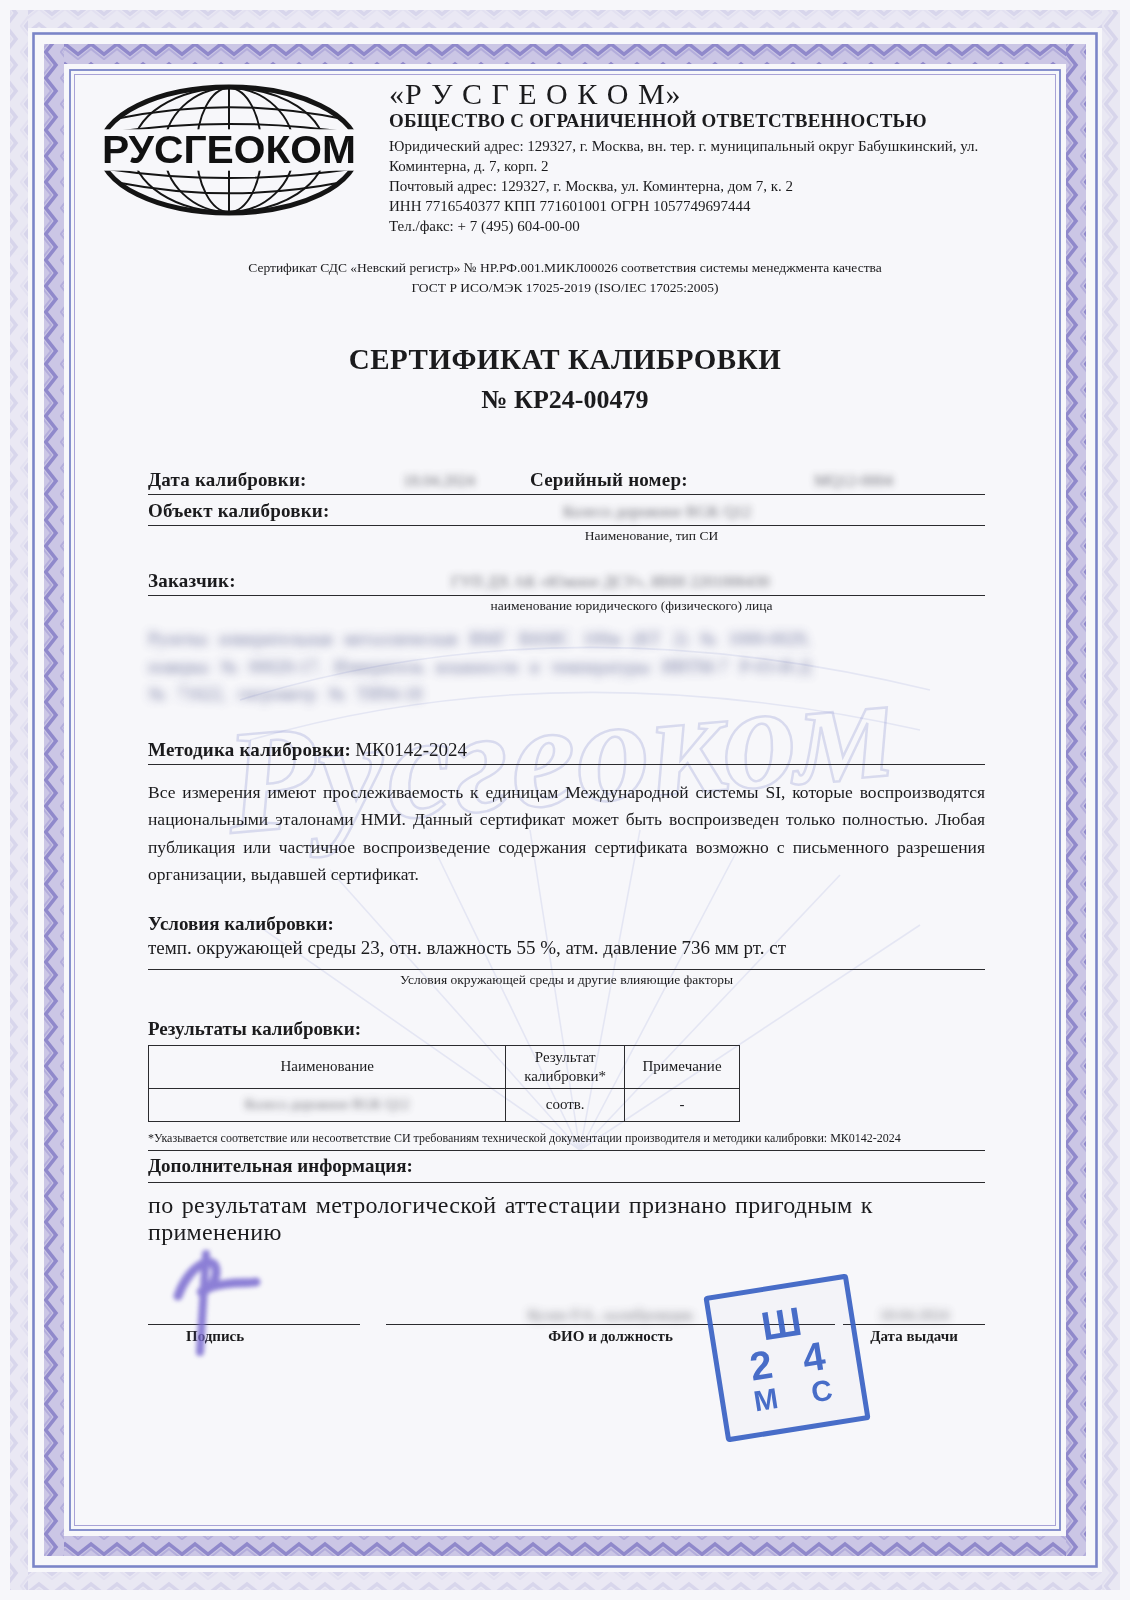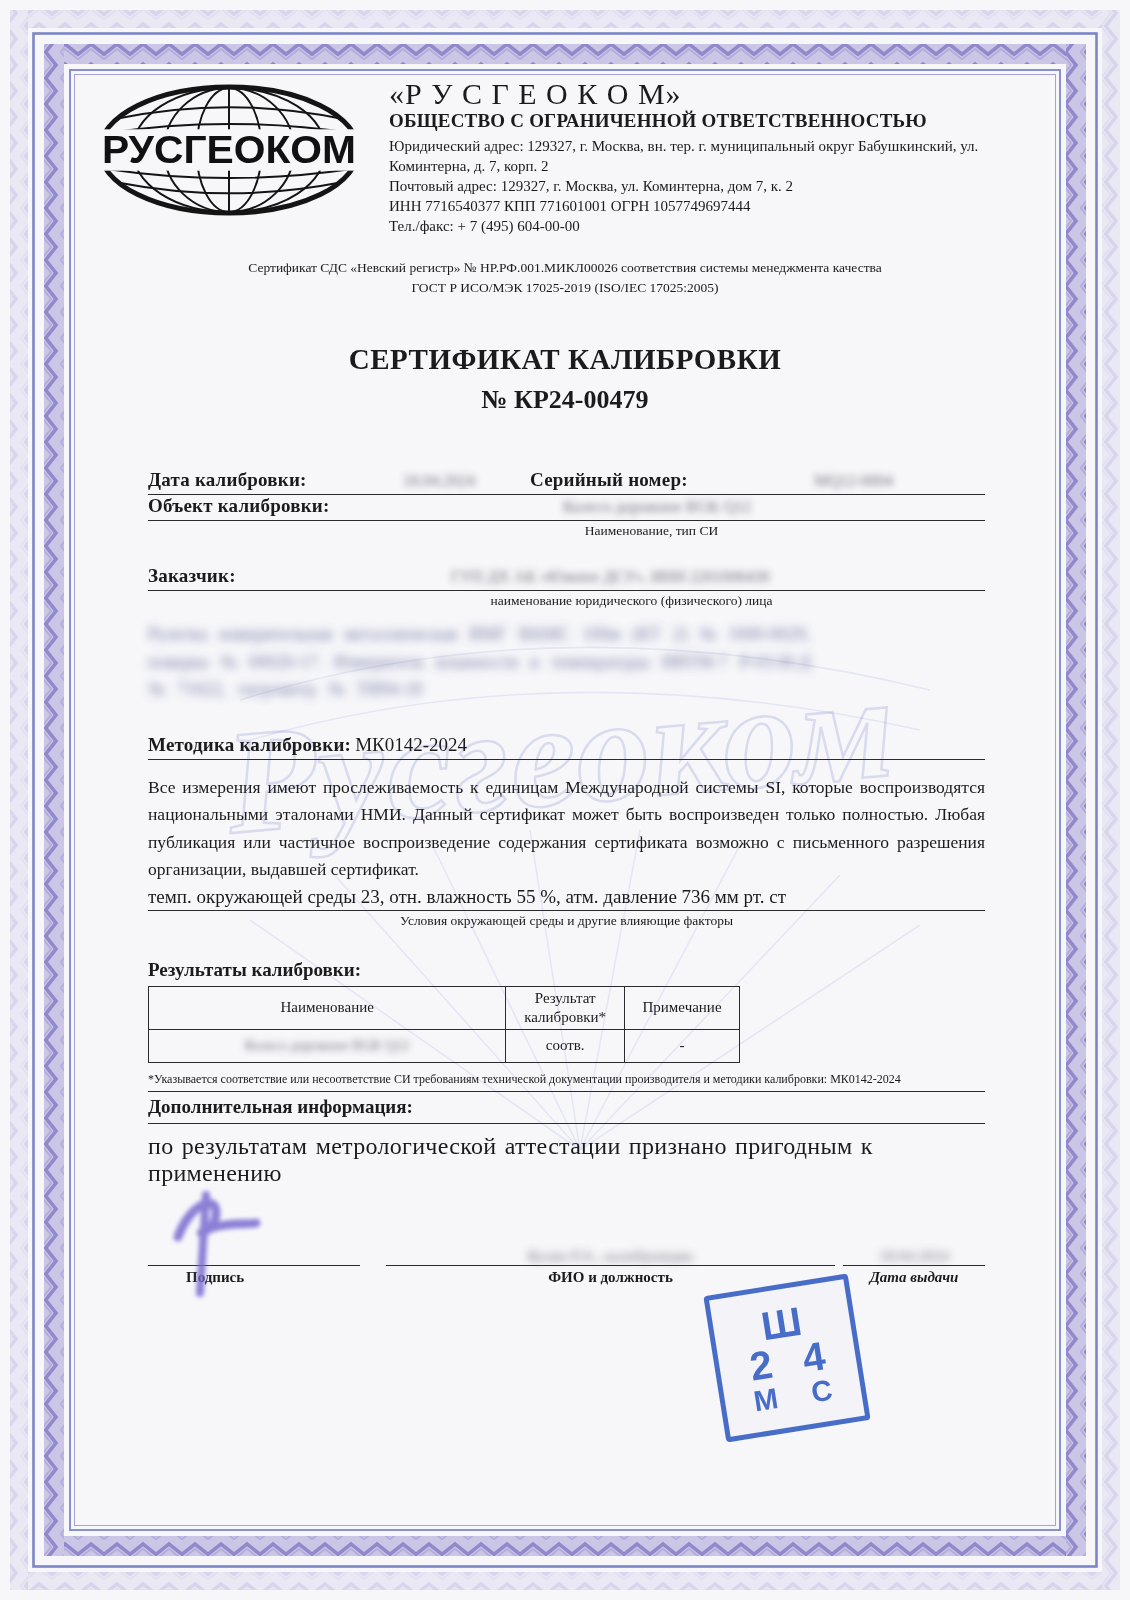--- a/index.html
+++ b/index.html
@@ -50,21 +50,21 @@
   .cap-shift1{padding-left:170px;}
   .cap-shift2{padding-left:130px;}
   .mt26{margin-top:26px;}
   .mt8{margin-top:8px;}
   .etalon-par{margin-top:12px;line-height:1.52;}
   .etalon-par .red{font-size:18px;filter:blur(5px);color:#5b6190;opacity:.85;display:block;word-spacing:7px;}
   .method-row{margin-top:30px;}
   .method-val{font-size:19px;font-weight:normal;}
   .para{margin-top:14px;font-size:17.5px;line-height:1.58;text-align:justify;}
   .cond-label{margin-top:24px;font-size:19px;font-weight:bold;}
-  .cond-val{font-size:19px;padding-bottom:2px;border-bottom:1.6px solid #2b2b2e;margin-top:2px;}
+  .cond-val{font-size:19px;padding-bottom:10px;border-bottom:1.6px solid #2b2b2e;margin-top:2px;}
   .results-label{margin-top:30px;font-size:19px;font-weight:bold;margin-bottom:5px;font-family:Liberation Serif, serif;}
   table.results{border-collapse:collapse;width:592px;}
   table.results th, table.results td{
     border:1.6px solid #2b2b2e;font-weight:normal;
     font-size:15px;text-align:center;padding:2px 4px;
   }
   table.results th{height:36px;line-height:1.25;}
   table.results td{height:28px;}
   .col-name{width:368px;}
   .col-res{width:112px;}
@@ -79,21 +79,21 @@
   .sign-cols{margin-top:60px;display:flex;}
   .scol{border-bottom:1.7px solid #2b2b2e;position:relative;}
   .scol1{width:212px;}
   .scol2{flex:1;margin-left:26px;text-align:center;}
   .scol3{width:142px;margin-left:8px;text-align:center;}
   .scol .red{font-size:15.5px;filter:blur(4px);}
   .sig-svg{position:absolute;left:12px;top:-62px;filter:blur(2.2px);opacity:.85;}
   .sign-caps{display:flex;font-size:15px;font-weight:bold;margin-top:3px;}
   .scap1{width:212px;padding-left:38px;box-sizing:border-box;}
   .scap2{flex:1;margin-left:26px;text-align:center;}
-  .scap3{width:142px;margin-left:8px;text-align:center;font-style:italic;}
+  .scap3{width:142px;margin-left:8px;text-align:center;}
   
   .stamp{
     position:absolute;left:714px;top:1284px;width:136px;height:138px;
     border:5px solid #3a62c4;border-radius:4px;
     transform:rotate(-9deg);
     display:flex;flex-direction:column;align-items:center;justify-content:center;
     font-family:"Liberation Sans", sans-serif;font-weight:bold;color:#3a62c4;
     opacity:0.92;z-index:3;background:rgba(80,110,205,0.03);
   }
   .stamp .l1{font-size:40px;line-height:0.9;}
@@ -194,21 +194,21 @@
 
     <div class="fields">
 
       <div class="frow row-grid">
         <span class="lbl">Дата калибровки:</span>
         <span class="red center">18.04.2024</span>
         <span class="lbl">Серийный номер:</span>
         <span class="red center">MQ12-0004</span>
       </div>
 
-      <div class="frow flexrow" style="">
+      <div class="frow flexrow" style="margin-top:5px;">
         <span class="lbl">Объект калибровки:</span>
         <span class="red center rest">Колесо дорожное RGK Q12</span>
       </div>
       <div class="caption cap-shift1">Наименование, тип СИ</div>
 
       <div class="frow flexrow mt26">
         <span class="lbl">Заказчик:</span>
         <span class="red center rest">ГУП ДХ АК «Южное ДСУ», ИНН 2201006430</span>
       </div>
       <div class="caption cap-shift2">наименование юридического (физического) лица</div>
@@ -218,20 +218,21 @@
         <span class="red">поверка № 00020-17. Измеритель влажности и температуры ИВТМ-7 Р-03-И-Д</span>
         <span class="red">№ 71622, гигрометр № ТИ94-18</span>
       </div>
 
       <div class="frow method-row">
         <span class="lbl">Методика калибровки:</span>
         <span class="method-val">МК0142-2024</span>
       </div>
       <div class="para">Все измерения имеют прослеживаемость к единицам Международной системы SI, которые воспроизводятся национальными эталонами НМИ. Данный сертификат может быть воспроизведен только полностью. Любая публикация или частичное воспроизведение содержания сертификата возможно с письменного разрешения организации, выдавшей сертификат.</div>
 
+      <div class="cond-label">Условия калибровки:</div>
       <div class="cond-val">темп. окружающей среды 23, отн. влажность 55 %, атм. давление 736 мм рт. ст</div>
       <div class="caption">Условия окружающей среды и другие влияющие факторы</div>
 
       <div class="results-label">Результаты калибровки:</div>
       <table class="results">
         <tbody>
             <tr>
           <th class="col-name">Наименование</th>
           <th class="col-res">Результат калибровки*</th>
           <th class="col-note">Примечание</th>

